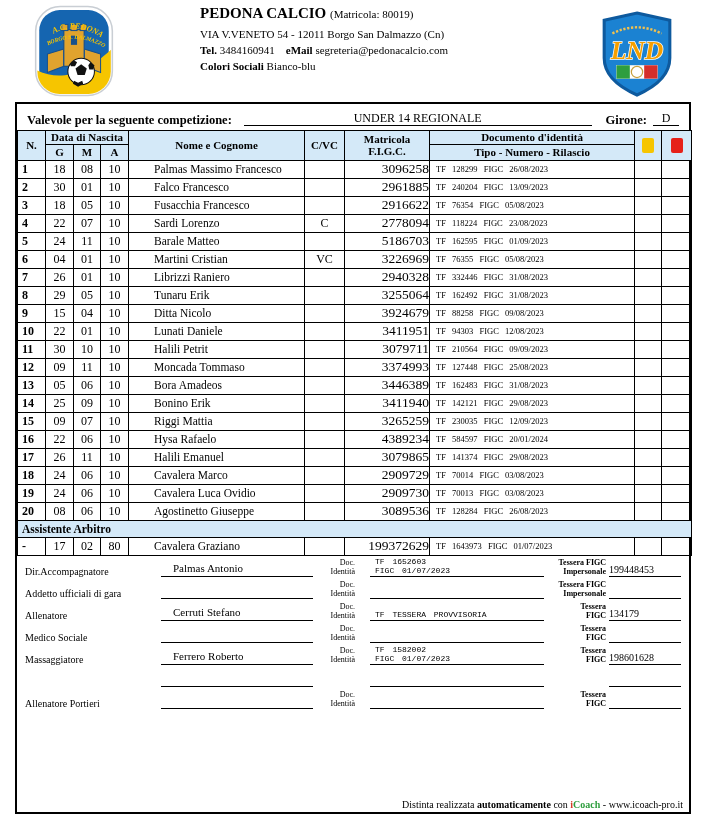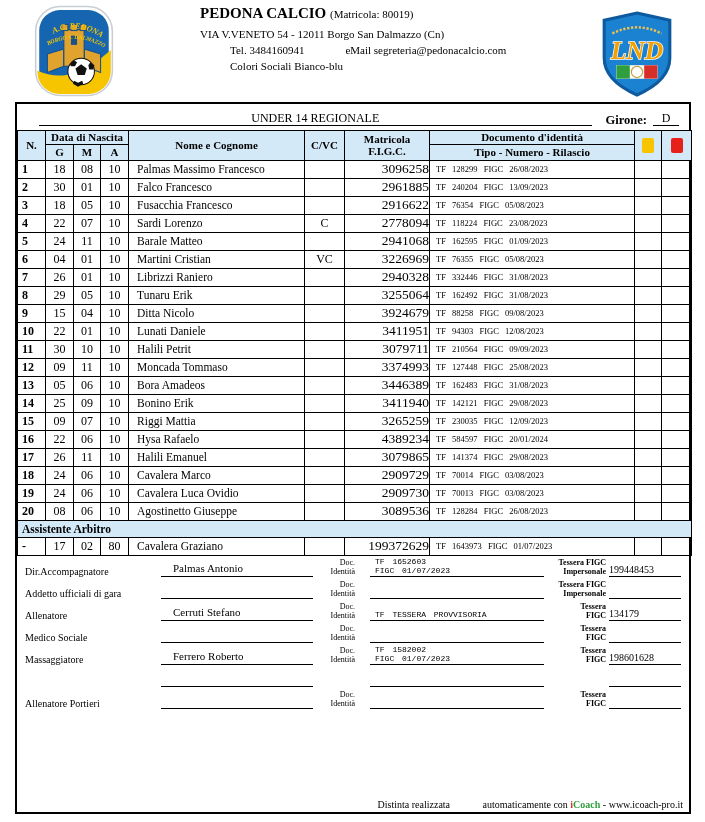--- a/index.html
+++ b/index.html
@@ -13,41 +13,41 @@
     font-family:"Liberation Serif","DejaVu Serif",serif;color:#000;
     overflow:hidden;
   }
   
   .page-header{position:relative;height:100px;}
   .club-logo{position:absolute;left:33px;top:5px;}
   .lnd-logo{position:absolute;left:597px;top:10px;}
   .club-info{position:absolute;left:200px;top:3px;line-height:1.45;font-size:11px;}
   .club-title{font-size:15px;font-weight:bold;margin-bottom:2px;}
   .club-title .matric{font-size:11px;font-weight:normal;}
-  .b{font-weight:normal;margin-left:30px;}
+  .b{font-weight:bold;}
   
   .main-box{position:absolute;left:15px;top:102px;width:676px;height:712px;
     border:2px solid #000;background:#fff;display:flex;flex-direction:column;}
   
   .match-section{padding:2px 0 1px 0;}
   .match-row{display:flex;align-items:flex-end;height:23px;padding:0 10px 3px 10px;font-size:12.5px;}
   .mlabel{font-weight:bold;white-space:nowrap;line-height:1;}
   .ul{border-bottom:1.5px solid #000;text-align:center;font-size:12px;line-height:1.2;white-space:nowrap;}
   .grow{flex:1;}
   .venue{font-size:9px;}
   
   table.roster{width:100%;border-collapse:collapse;table-layout:fixed;}
   .roster th,.roster td{border:1.5px solid #000;padding:0;overflow:hidden;white-space:nowrap;}
   .roster th{background:var(--hdr-blue);font-size:11px;line-height:1.15;}
   .roster .h2 th{font-size:11px;height:16px;}
   .roster .hsub{font-size:10.5px;}
   .roster td{height:18px;font-size:11.5px;}
   td.num{font-weight:bold;font-size:12px;text-align:left;padding-left:4px;}
   td.dob{text-align:center;font-size:12px;}
-  td.pname{padding-left:8px;}
+  td.pname{padding-left:25px;}
   td.cvc{text-align:center;font-size:12px;}
   td.matr{text-align:right;font-size:13.5px;}
   td.doc{font-size:8.5px;padding-left:6px;word-spacing:4px;}
   td.band{background:var(--hdr-blue);font-weight:bold;font-size:11.5px;height:17px;padding:1px 4px;text-align:left;}
   .sq{display:inline-block;width:12px;height:15px;border-radius:2px;vertical-align:middle;}
   .sq.y{background:var(--yel);}
   .sq.r{background:var(--redc);}
   
   .staff-section{flex:1;display:flex;flex-direction:column;padding-top:2px;}
   .staff-row{display:flex;align-items:flex-end;height:22px;padding:0 8px 3px 8px;}
@@ -121,20 +121,21 @@
     <rect x="19" y="53" width="13" height="13" fill="#2e9e3e"></rect>
     <rect x="46" y="53" width="13" height="13" fill="#d62f2a"></rect>
     <circle cx="39" cy="59.5" r="5.5" fill="#fff" stroke="#c9a13f" stroke-width="1.2"></circle>
   </svg>
 </div>
 
 <div class="main-box">
 
   <div class="match-section">
     <div class="match-row">
+      <span class="mlabel">Valevole per la seguente competizione:</span>
       <span style="width:12px"></span>
       <span class="ul grow">UNDER 14 REGIONALE</span>
       <span style="width:14px"></span>
       <span class="mlabel">Girone:</span>
       <span style="width:6px"></span>
       <span class="ul" style="width:26px">D</span>
     </div>
   </div>
 
   <table class="roster">
@@ -220,21 +221,21 @@
           <td class="card"></td>
           <td class="card"></td>
         </tr>
         <tr>
           <td class="num">5</td>
           <td class="dob">24</td>
           <td class="dob">11</td>
           <td class="dob">10</td>
           <td class="pname">Barale Matteo</td>
           <td class="cvc"></td>
-          <td class="matr">2941068</td>
+          <td class="matr">5186703</td>
           <td class="doc">TF 162595 FIGC 01/09/2023</td>
           <td class="card"></td>
           <td class="card"></td>
         </tr>
         <tr>
           <td class="num">6</td>
           <td class="dob">04</td>
           <td class="dob">01</td>
           <td class="dob">10</td>
           <td class="pname">Martini Cristian</td>

